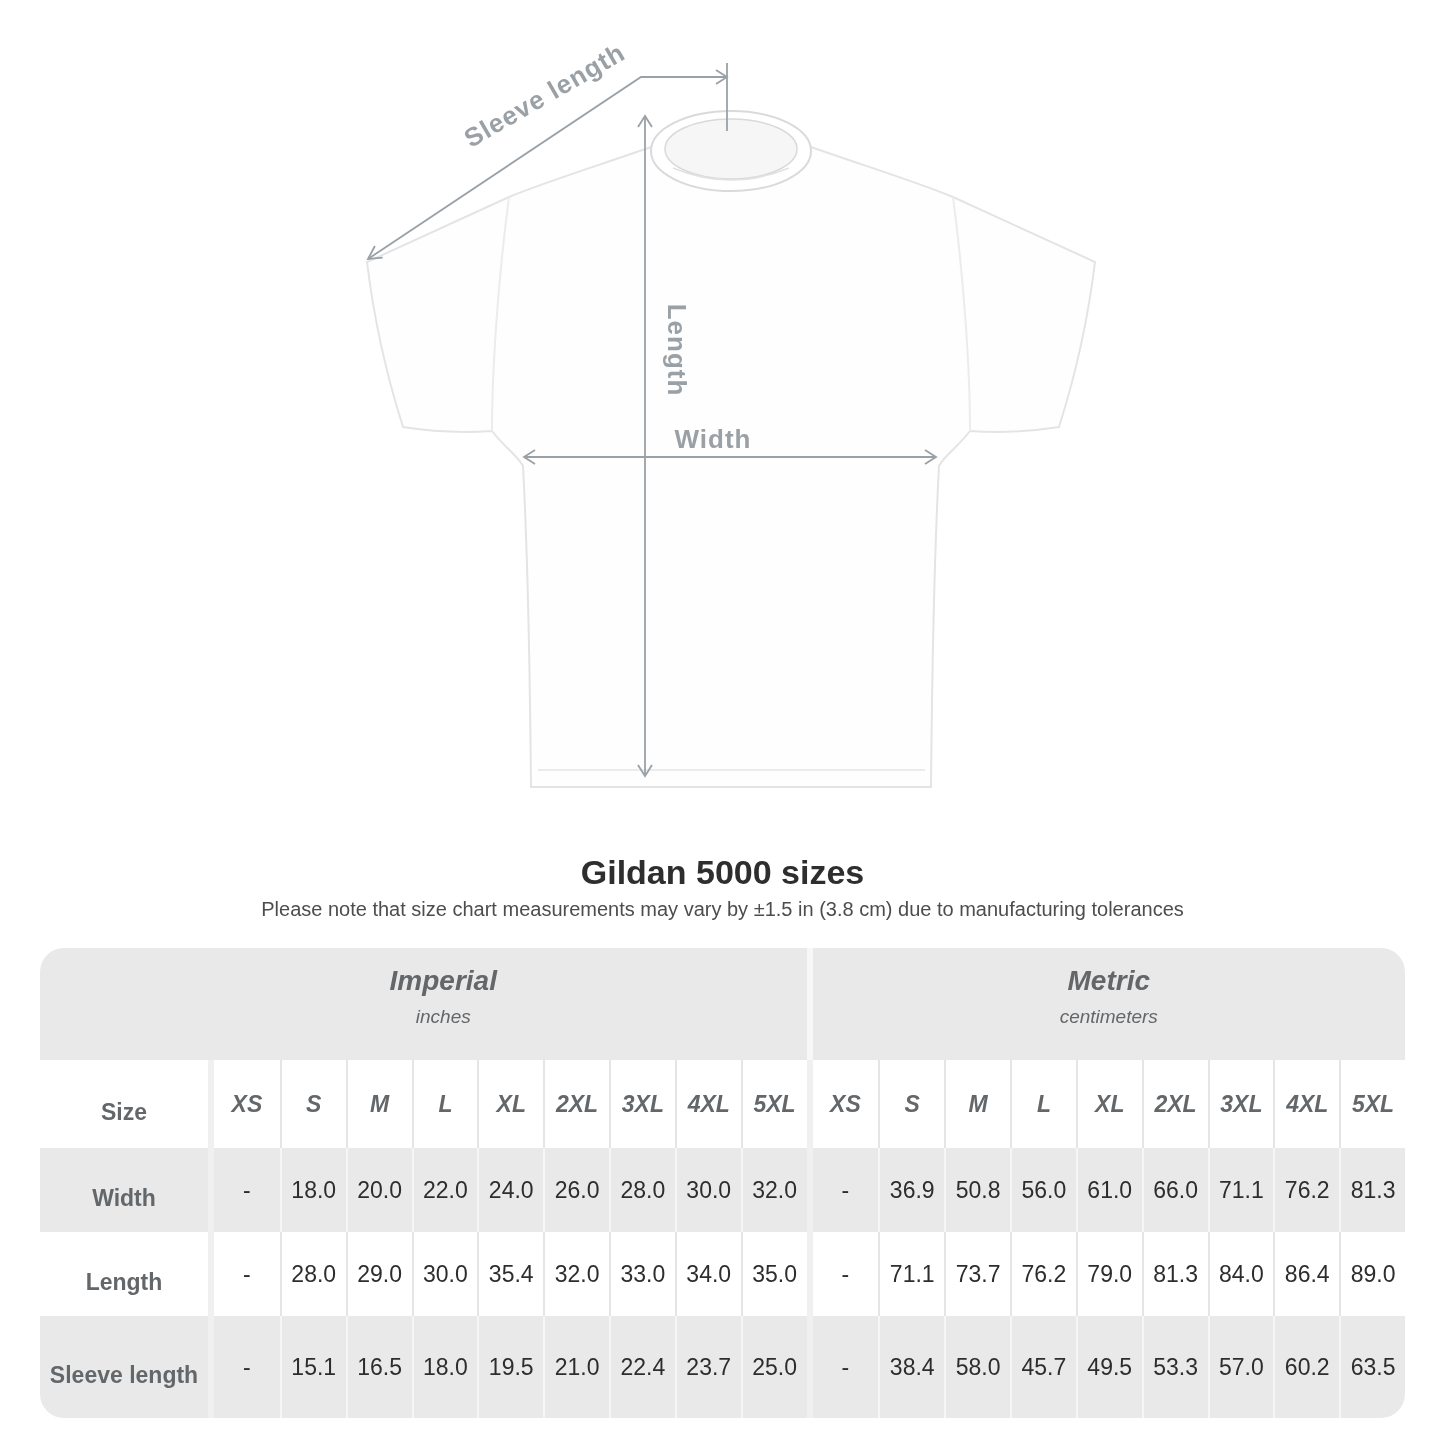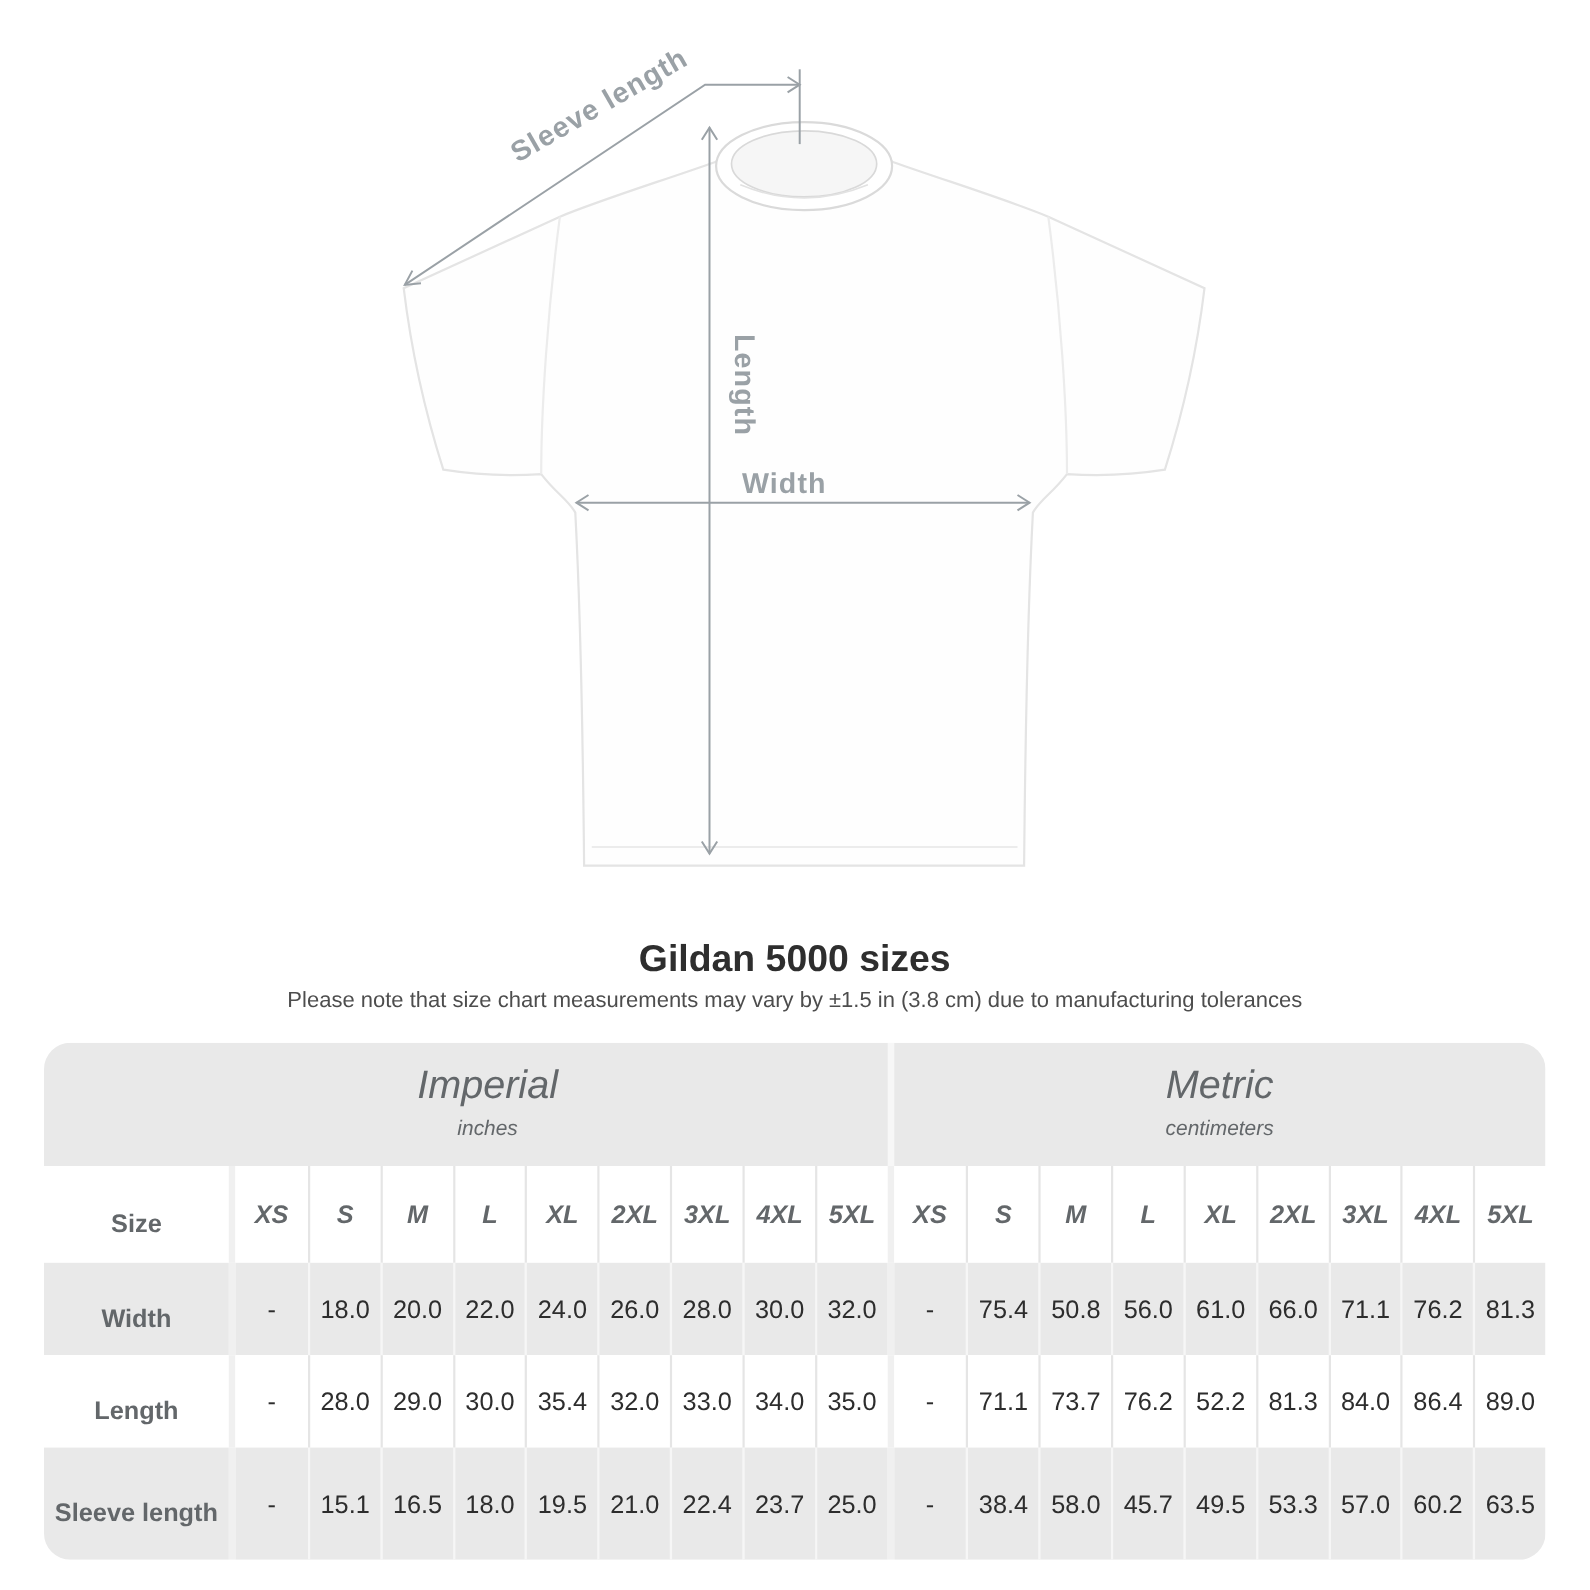--- a/index.html
+++ b/index.html
@@ -31,21 +31,21 @@
   
   .size-table{position:absolute;top:948px;left:40px;width:1365px;border-radius:24px;
               overflow:hidden;}
   .grid19{display:grid;grid-template-columns:168px 6px repeat(9,1fr) 6px repeat(9,1fr);}
   .band{height:112px;background:var(--band);}
   .band .notch{grid-column:12;background:#f7f7f7;}
   .band .group{display:flex;flex-direction:column;align-items:center;justify-content:flex-start;
                padding-top:17px;}
   .band .group.imperial{grid-column:1 / span 11;padding-left:40px;}
   .band .group.metric{grid-column:13 / span 9;}
-  .group-title{font-size:36px;font-weight:normal;font-style:italic;color:var(--headtxt);}
+  .group-title{font-size:28px;font-weight:bold;font-style:italic;color:var(--headtxt);}
   .group-sub{font-size:19px;font-style:italic;color:var(--headtxt);margin-top:9px;text-align:center;}
 
   .trow{--bg:#ffffff;--sep:var(--sep-white);height:84px;}
   .trow.hdr{height:88px;}
   .trow.tall{height:102px;}
   .trow.shaded{--bg:var(--rowgray);--sep:var(--sep-gray);}
   .trow .c{background:var(--bg);display:flex;align-items:center;justify-content:center;}
   .trow .c.divc{background:var(--divider);}
   .trow .c.val{border-left:2px solid var(--sep);}
   .trow .c.val.first{border-left:none;}
@@ -214,21 +214,21 @@
             <span class="num-txt">30.0</span>
           </div>
           <div class="c val">
             <span class="num-txt">32.0</span>
           </div>
           <div class="c divc"></div>
           <div class="c val first">
             <span class="num-txt">-</span>
           </div>
           <div class="c val">
-            <span class="num-txt">75.4</span>
+            <span class="num-txt">36.9</span>
           </div>
           <div class="c val">
             <span class="num-txt">50.8</span>
           </div>
           <div class="c val">
             <span class="num-txt">56.0</span>
           </div>
           <div class="c val">
             <span class="num-txt">61.0</span>
           </div>
@@ -284,21 +284,21 @@
           <div class="c val">
             <span class="num-txt">71.1</span>
           </div>
           <div class="c val">
             <span class="num-txt">73.7</span>
           </div>
           <div class="c val">
             <span class="num-txt">76.2</span>
           </div>
           <div class="c val">
-            <span class="num-txt">52.2</span>
+            <span class="num-txt">79.0</span>
           </div>
           <div class="c val">
             <span class="num-txt">81.3</span>
           </div>
           <div class="c val">
             <span class="num-txt">84.0</span>
           </div>
           <div class="c val">
             <span class="num-txt">86.4</span>
           </div>

